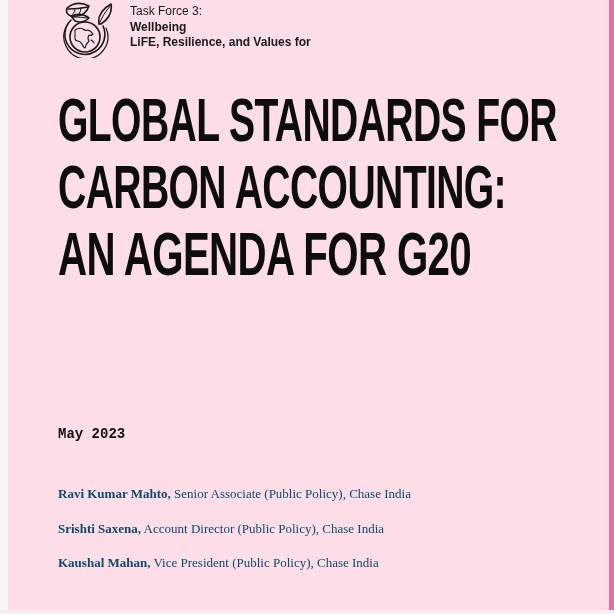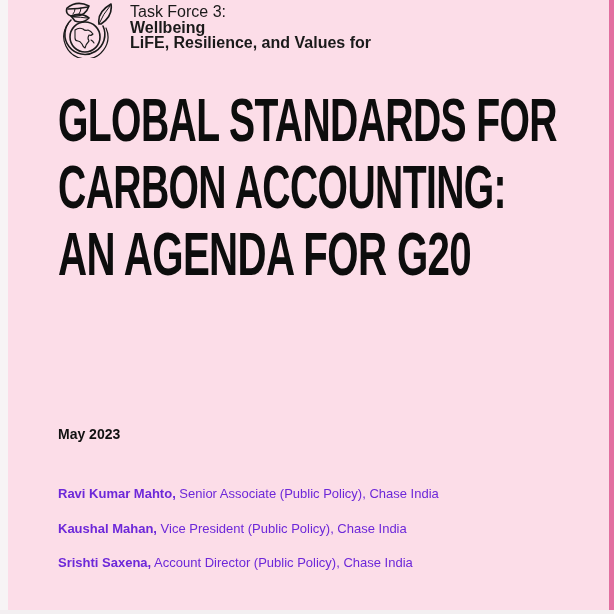--- a/index.html
+++ b/index.html
@@ -19,42 +19,42 @@
   }
   .bottom-edge {
     position: absolute; left: 0; top: 610px; width: 614px; height: 4px;
     background: #f3eff1;
   }
   .logo {
     position: absolute; left: 57px; top: 0px; width: 56px; height: 58px;
   }
   .tf-text {
     position: absolute; left: 130px; top: 4px;
-    font-size: 16px; line-height: 15.5px; color: #1a1a1a;
+    font-size: 12px; line-height: 15.5px; color: #1a1a1a;
   }
   .tf-text .tf-sub { font-weight: bold; }
   .title {
     position: absolute; left: 58px; top: 86px;
     margin: 0;
     font-family: "Liberation Sans", sans-serif;
     font-weight: bold; color: #0d0d0d;
   }
   .title-line {
     display: block; white-space: nowrap;
     font-size: 62px; line-height: 67px; height: 67px;
     transform-origin: left center;
     letter-spacing: -1px;
   }
   .date {
     position: absolute; left: 58px; top: 426px;
-    font-size: 14px; font-weight: bold; color: #111;
+    font-size: 14px; font-weight: bold; color: #111; font-family: Liberation Mono, monospace;
   }
   .authors { position: absolute; left: 58px; top: 486px; }
   .author {
-    font-size: 13px; color: #6d28d9; height: 34.5px; line-height: 16px; white-space: nowrap;
+    font-size: 13px; color: #0c4a6e; height: 34.5px; line-height: 16px; white-space: nowrap; font-family: Liberation Serif, serif;
   }
   .author b { font-weight: bold; }
 </style>
 </head>
 <body>
 
 <div class="page"></div>
 <div class="stripe"></div>
 <div class="bottom-edge"></div>
 
@@ -93,18 +93,18 @@
   <span class="title-line" id="tl2" style="display: block; transform: scaleX(0.648988);">AN AGENDA FOR G20</span>
 </h1>
 
 <div class="date">May 2023</div>
 
 <div class="authors">
   <div class="author">
     <b>Ravi Kumar Mahto,</b><span> Senior Associate (Public Policy), Chase India</span>
   </div>
   <div class="author">
-    <b>Kaushal Mahan,</b><span> Vice President (Public Policy), Chase India</span>
+    <b>Srishti Saxena,</b><span> Account Director (Public Policy), Chase India</span>
   </div>
   <div class="author">
-    <b>Srishti Saxena,</b><span> Account Director (Public Policy), Chase India</span>
+    <b>Kaushal Mahan,</b><span> Vice President (Public Policy), Chase India</span>
   </div>
 </div>
 
 </body></html>

